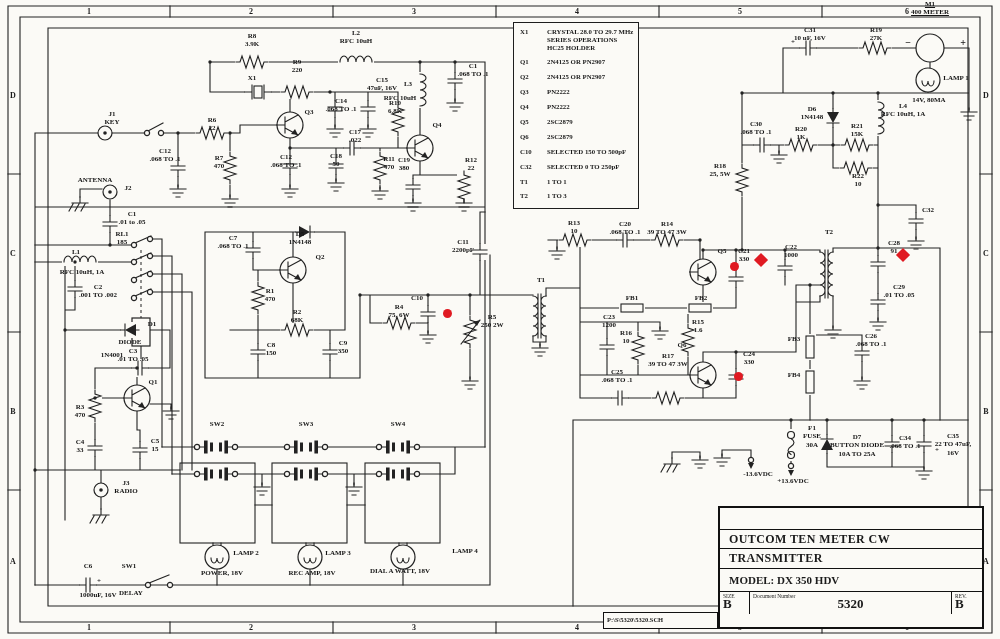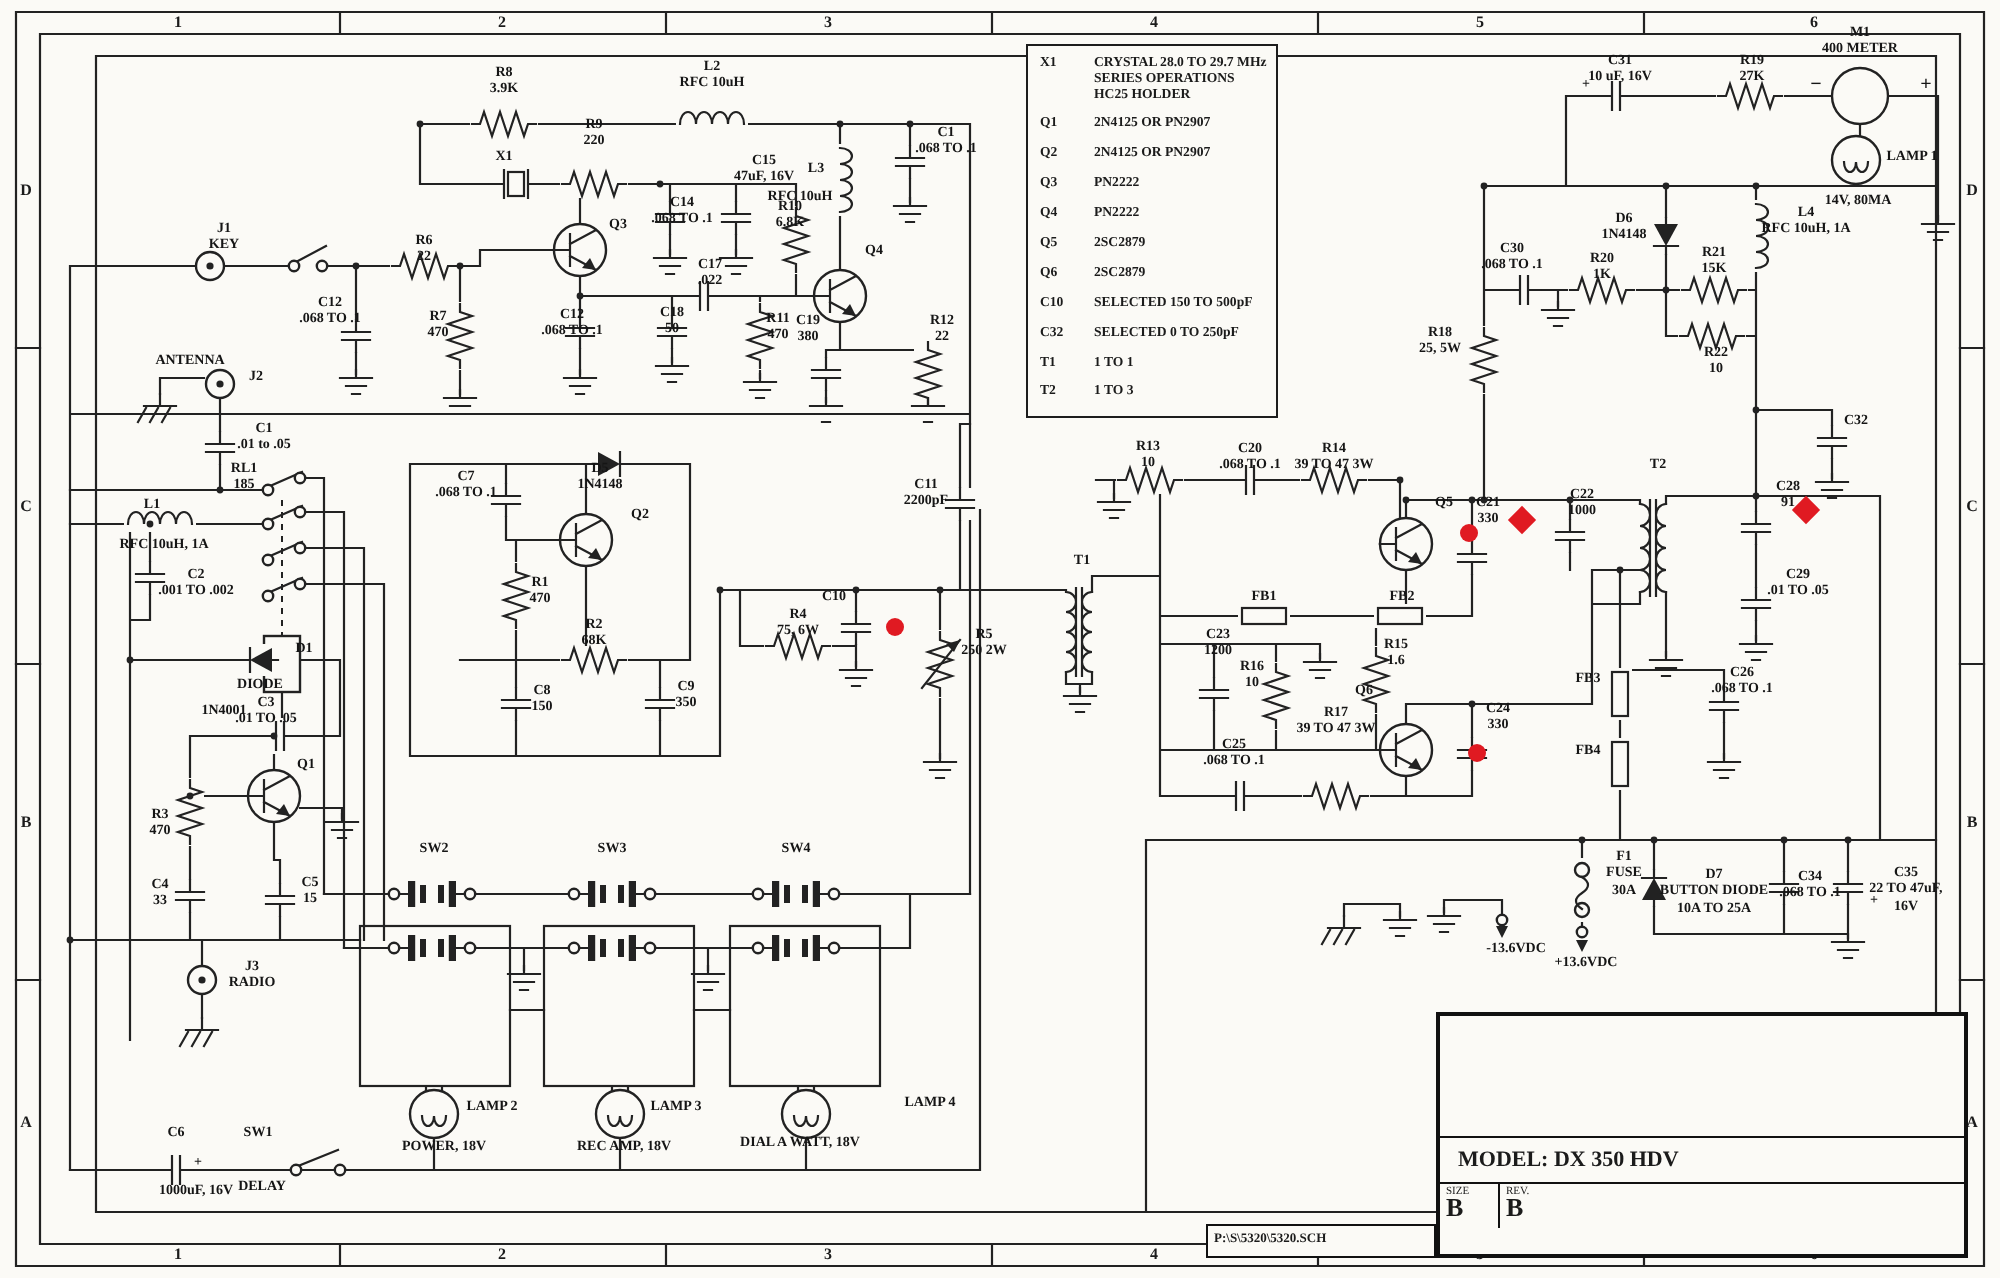--- a/index.html
+++ b/index.html
@@ -386,21 +386,21 @@
       <div class="lbl" style="left: 389px; top: 155px;">R11
 470</div>
       <div class="lbl" style="left: 404px; top: 156px;">C19
 380</div>
       <div class="lbl" style="left: 471px; top: 156px;">R12
 22</div>
       <div class="lbl" style="left: 810px; top: 26px;">C31
 10 uF, 16V</div>
       <div class="lbl" style="left: 876px; top: 26px;">R19
 27K</div>
-      <div class="lbl" style="left: 930px; top: 12px;">M1
+      <div class="lbl" style="left: 930px; top: 0; text-decoration: underline;">M1
 400 METER</div>
       <div class="lbl" style="left: 908px; top: 37px; font-size: 10px;">−</div>
       <div class="lbl" style="left: 963px; top: 37px; font-size: 10px;">+</div>
       <div class="lbl" style="left: 793px; top: 38px;">+</div>
       <div class="lbl" style="left: 956px; top: 74px;">LAMP 1</div>
       <div class="lbl" style="left: 929px; top: 96px;">14V, 80MA</div>
       <div class="lbl" style="left: 812px; top: 105px;">D6
 1N4148</div>
       <div class="lbl" style="left: 903px; top: 102px;">L4
 RFC 10uH, 1A</div>
@@ -553,26 +553,31 @@
       <span class="desc" style="top: 125px;">SELECTED 150 TO 500pF</span>
       <span class="ref" style="top: 140px;">C32</span>
       <span class="desc" style="top: 140px;">SELECTED 0 TO 250pF</span>
       <span class="ref" style="top: 155px;">T1</span>
       <span class="desc" style="top: 155px;">1 TO 1</span>
       <span class="ref" style="top: 169px;">T2</span>
       <span class="desc" style="top: 169px;">1 TO 3</span>
     </div>
 
 <div id="tb">
+  <div class="trow" id="tb-title">OUTCOM TEN METER CW TRANSMITTER</div>
   <div class="trow" id="tb-model">MODEL: DX 350 HDV</div>
   <div class="trow" id="tb-size">
     <div class="c c1">
       <span class="tiny">SIZE</span>
       <span class="big">B</span>
     </div>
+    <div class="c c2">
+      <span class="tiny">Document Number</span>
+      <span class="big">5320</span>
+    </div>
     <div class="c c3">
       <span class="tiny">REV.</span>
       <span class="big">B</span>
     </div>
   </div>
 </div>
 
 <div id="pathcell">P:\S\5320\5320.SCH</div>
 
 </div>

